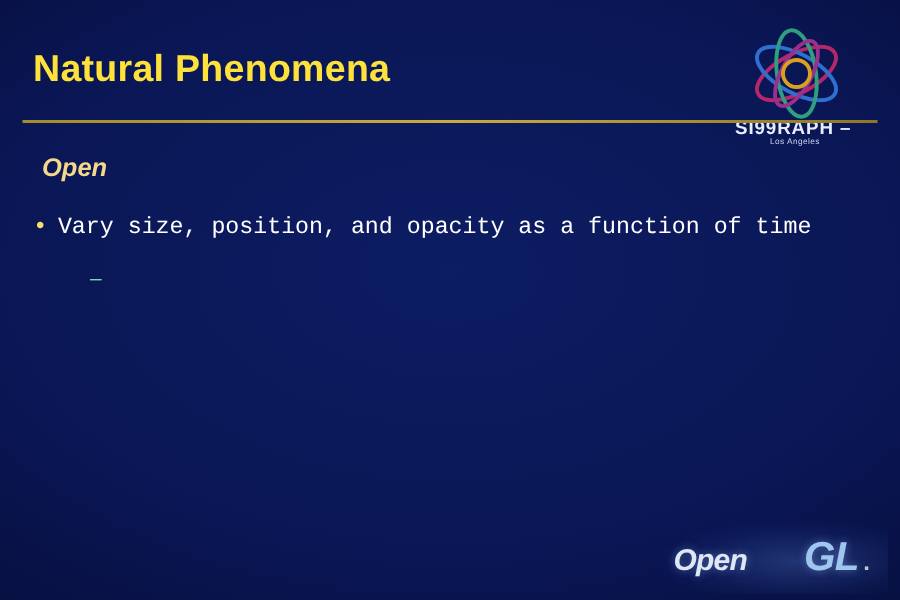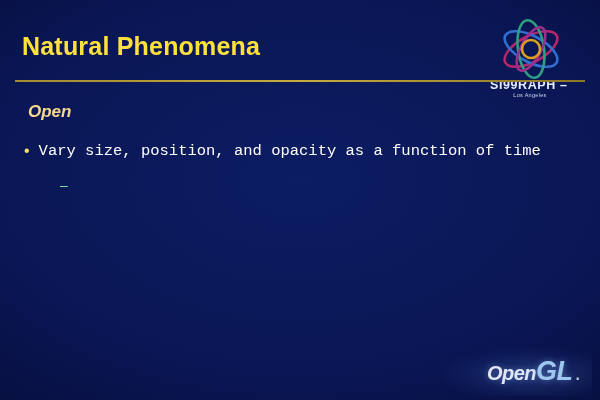--- a/index.html
+++ b/index.html
@@ -149,20 +149,21 @@
     letter-spacing: -0.5px;
     text-shadow: 0 0 6px rgba(120,150,220,0.55);
   }
   .opengl-gl {
     color: #9fc6ee;
     font-size: 27px;
     font-weight: bold;
     font-style: italic;
     letter-spacing: -0.5px;
     text-shadow: 0 0 6px rgba(120,150,220,0.55);
+    margin-left: 38px;
   }
   .opengl-dot {
     color: #b9c6dd;
     font-size: 16px;
     font-weight: bold;
     margin-left: 3px;
   }
   .opengl-glow {
     position: absolute;
     right: 8px;

